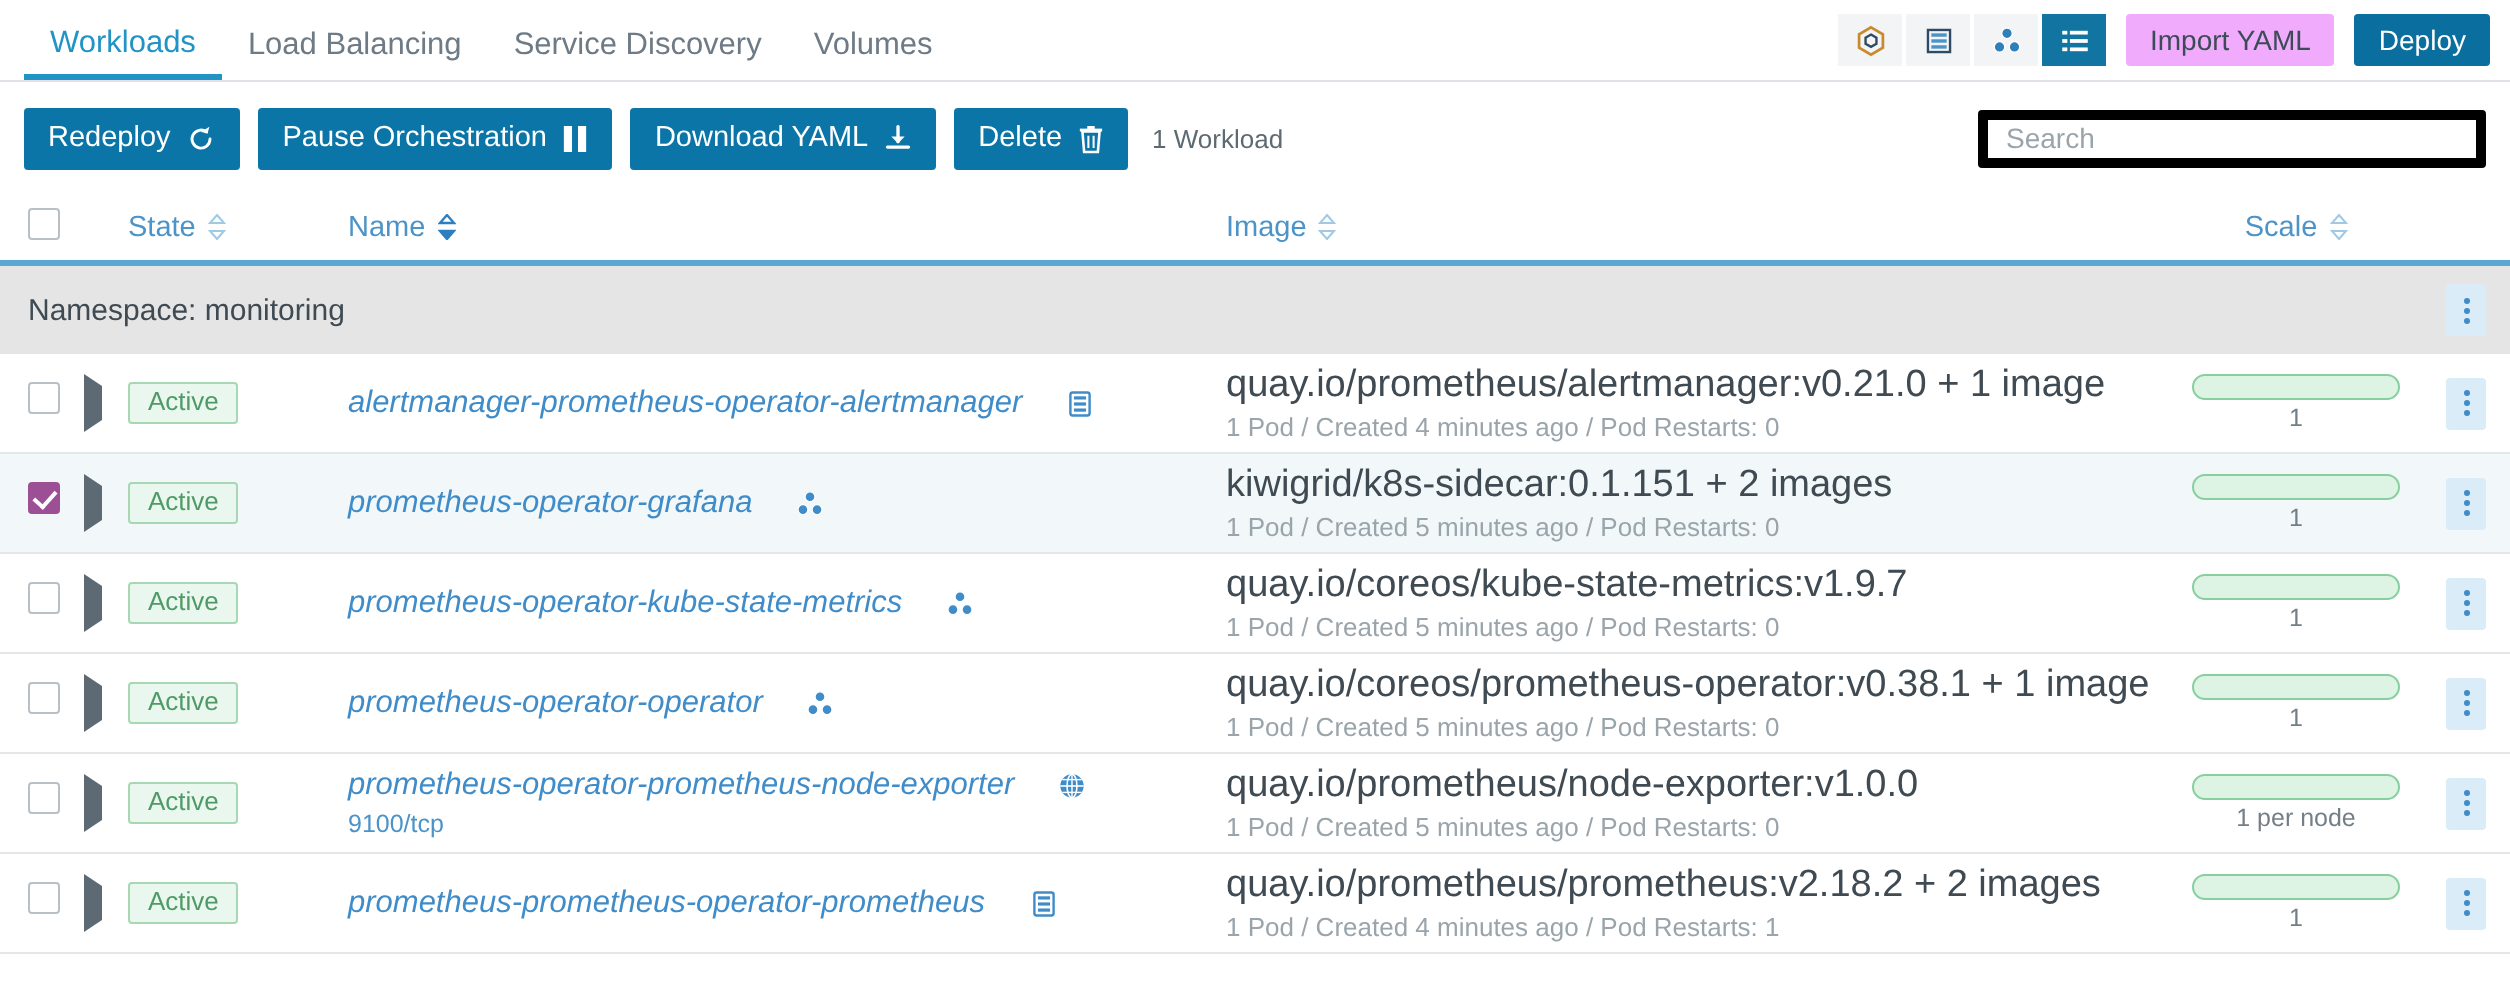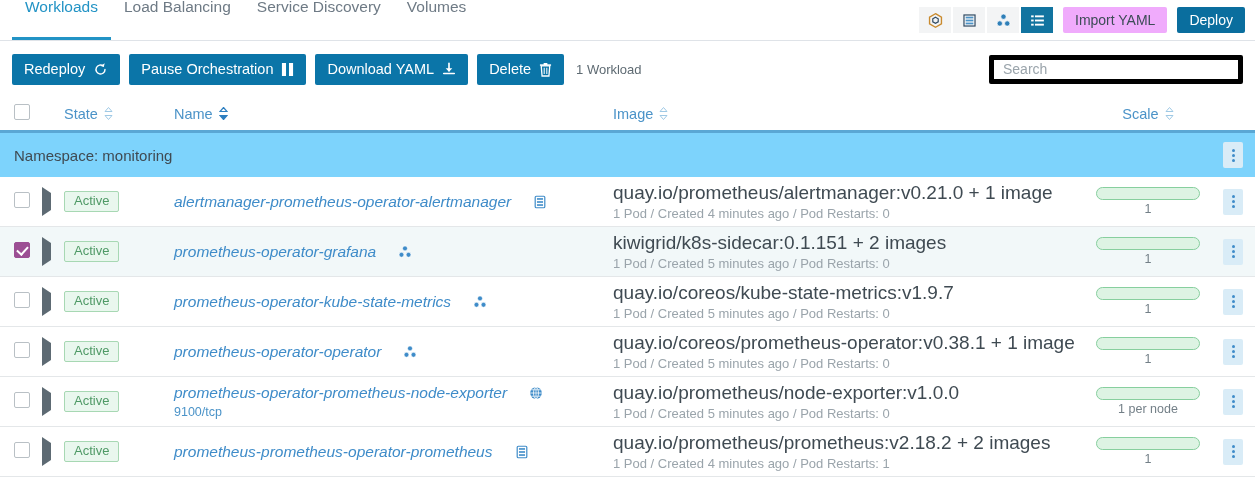--- a/index.html
+++ b/index.html
@@ -14,21 +14,21 @@
 
   
   #topbar {
     position: relative;
     height: 41px;
     border-bottom: 1px solid #dfe3e8;
     display: flex;
     align-items: flex-end;
     padding: 0 10px 0 12px;
   }
-  #tabs { display: flex; height: 41px; }
+  #tabs { display: flex; align-items: flex-end; height: 41px; }
   .tab {
     font-size: 15.5px;
     color: #6e7a85;
     padding: 0 13px 10px 13px;
     cursor: pointer;
     line-height: 1;
     white-space: nowrap;
   }
   .tab.active { color: #2293c5; border-bottom: 3px solid #2293c5; padding-bottom: 8px; }
 
@@ -127,21 +127,21 @@
   .c-state { width: 110px; flex: 0 0 110px; }
   .c-name  { flex: 1 1 auto; min-width: 0; }
   .c-image { width: 470px; flex: 0 0 470px; }
   .c-scale { width: 130px; flex: 0 0 130px; }
   .c-menu  { width: 30px; flex: 0 0 30px; display:flex; justify-content:flex-end; }
 
   #ns-row {
     display: flex;
     align-items: center;
     height: 44px;
-    background: #7dd3fc;
+    background: #e5e5e5;
     padding: 0 12px 0 14px;
     font-size: 15px;
     color: #3f4a52;
   }
   #ns-row .ns-label { flex: 1 1 auto; }
 
   .row {
     display: flex;
     align-items: center;
     min-height: 50px;

